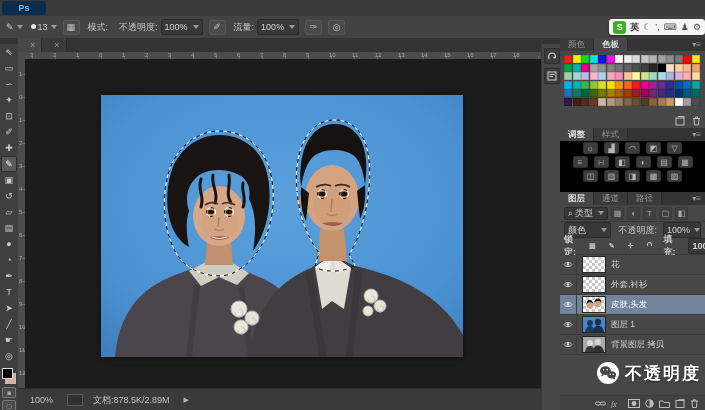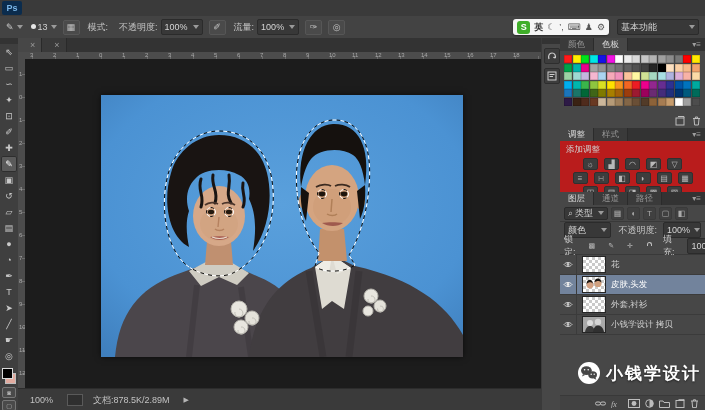--- a/index.html
+++ b/index.html
@@ -1,19 +1,19 @@
 <!DOCTYPE html>
 <html><head>
 <meta charset="utf-8">
 <style>
   html,body{margin:0;padding:0;background:#474747;font-family:"Liberation Sans",sans-serif;-webkit-font-smoothing:antialiased;}
   #app{position:relative;width:705px;height:410px;overflow:hidden;background:#474747;color:#cfcfcf;font-size:9px;}
   
   #menubar{position:absolute;left:0;top:0;width:705px;height:16px;background:#3a3a3a;border-bottom:1px solid #2a2a2a;display:flex;align-items:center;}
-  .ps-logo{width:20px;height:14px;margin:1px 4px 1px 2px;background:#0b2c4d;color:#7ab6e8;font-weight:bold;font-size:9px;display:flex;align-items:center;justify-content:center;border-radius:2px;}
+  .ps-logo{width:44px;height:14px;margin:1px 4px 1px 2px;background:#0b2c4d;color:#7ab6e8;font-weight:bold;font-size:9px;display:flex;align-items:center;justify-content:center;border-radius:2px;}
   #menu-items{display:flex;}
   .mitem{padding:0 8px;line-height:15px;color:#d2d2d2;cursor:default;font-size:9px;}
   
   #optionsbar{position:absolute;left:0;top:16px;width:705px;height:22px;background:#434343;border-bottom:1px solid #303030;display:flex;align-items:center;}
   .opt-label{color:#c4c4c4;margin:0 3px 0 8px;white-space:nowrap;}
   .dropdown{background:#383838;border:1px solid #2b2b2b;border-radius:2px;height:14px;display:flex;align-items:center;justify-content:space-between;padding:0 3px;color:#d6d6d6;}
   .dropdown .caret{width:0;height:0;border-left:3px solid transparent;border-right:3px solid transparent;border-top:4px solid #9a9a9a;margin-left:4px;}
   .dd-mode{width:92px;}
   .dd-small{width:34px;}
   .toolchip{display:flex;align-items:center;margin-left:6px;color:#cfcfcf;}
@@ -55,36 +55,36 @@
   .status-box{width:14px;height:10px;border:1px solid #5a5a5a;margin:0 10px 0 14px;background:#2f2f2f;}
   .status-arrow{margin-left:14px;color:#b5b5b5;font-size:7px;}
   
   #dockstrip{position:absolute;left:541px;top:38px;width:19px;height:372px;background:#474747;border-left:1px solid #3a3a3a;}
   .dock-head{height:6px;background:#333;}
   .dock-btn{width:14px;height:14px;margin:4px auto 0;background:#3d3d3d;border:1px solid #2e2e2e;border-radius:2px;display:flex;align-items:center;justify-content:center;color:#cfcfcf;}
   
   #rightcol{position:absolute;left:560px;top:38px;width:145px;height:372px;background:#424242;}
   .ptabs{height:13px;background:#333;display:flex;align-items:stretch;position:relative;}
   .ptab{padding:0 8px;display:flex;align-items:center;color:#969696;font-size:8.5px;background:#3a3a3a;border-right:1px solid #2b2b2b;}
-  .ptab.active{background:#474747;color:#dedede;}
+  .ptab.active{background:#474747;color:#dedede;font-weight:bold;}
   .pmenu{margin-left:auto;color:#9e9e9e;font-size:8px;display:flex;align-items:center;padding-right:4px;}
   #p-swatches{height:90px;background:#474747;position:relative;}
   #swatchgrid{display:grid;grid-template-columns:repeat(16,8px);grid-auto-rows:8px;gap:0.5px;padding:4px 0 0 4px;}
   .sw{width:8px;height:8px;box-shadow:inset 0 0 0 0.5px rgba(0,0,0,.25);}
   .pfoot{position:absolute;right:4px;bottom:2px;display:flex;gap:6px;align-items:center;}
-  #p-adjust{height:64px;background:#b91c1c;}
+  #p-adjust{height:64px;background:#000000;}
   .adj-label{padding:3px 0 1px 6px;color:#cfcfcf;font-size:8.5px;}
   .arow{display:flex;justify-content:center;gap:6px;padding:1px 0;}
   .adj{width:13px;height:10px;display:flex;align-items:center;justify-content:center;color:#b9b9b9;font-size:8px;background:#3d3d3d;border:1px solid #303030;border-radius:2px;}
   #p-layers{height:218px;background:#474747;position:relative;display:flex;flex-direction:column;}
   .lfilter{height:14px;display:flex;align-items:center;padding:1px 4px;gap:3px;border-bottom:1px solid #393939;}
   .searchbox{display:flex;align-items:center;background:#383838;border:1px solid #2b2b2b;border-radius:2px;height:11px;padding:0 3px;color:#cfcfcf;gap:2px;}
   .fic{width:11px;height:11px;display:flex;align-items:center;justify-content:center;color:#aaa;font-size:8px;border:1px solid #3a3a3a;border-radius:2px;background:#404040;}
   .lblend{height:14px;display:flex;align-items:center;padding:1px 4px;gap:3px;}
-  .llock{height:14px;display:flex;align-items:center;padding:1px 4px;gap:13px;border-bottom:1px solid #393939;}
+  .llock{height:14px;display:flex;align-items:center;padding:1px 4px;gap:13px;border-bottom:1px solid #393939;font-weight:bold;}
   .lockic{width:9px;height:9px;display:flex;align-items:center;justify-content:center;color:#bbb;font-size:7px;}
   .lockpad{position:relative;width:7px;height:5px;background:#c0c0c0;border-radius:1px;margin-top:4px;}
   .lockpad:before{content:"";position:absolute;left:1px;top:-4px;width:3px;height:3px;border:1px solid #c0c0c0;border-bottom:none;border-radius:3px 3px 0 0;}
   #layerlist{flex:0 0 auto;}
   .lrow{height:19px;display:flex;align-items:center;border-bottom:1px solid #3b3b3b;background:#474747;}
   .lrow.selected{background:#72839c;}
   .lrow.selected .lname{color:#fff;}
   .leye{width:16px;height:100%;display:flex;align-items:center;justify-content:center;border-right:1px solid #3b3b3b;}
   .lthumb{width:22px;height:15px;margin:0 5px;border:1px solid #262626;flex:0 0 auto;}
   .checker{background-color:#fff;background-image:linear-gradient(45deg,#cacaca 26%,transparent 26%,transparent 74%,#cacaca 74%),linear-gradient(45deg,#cacaca 26%,transparent 26%,transparent 74%,#cacaca 74%);background-size:6px 6px;background-position:0 0,3px 3px;}
@@ -129,24 +129,20 @@
     <span class="obar-icon">✑</span>
     <span class="obar-icon">◎</span>
     <div id="ime">
       <span class="ime-logo">S</span>
       <span class="ime-item">英</span>
       <span class="ime-ic">☾</span>
       <span class="ime-ic">’,</span>
       <span class="ime-ic">⌨</span>
       <span class="ime-ic">♟</span>
       <span class="ime-ic">⚙</span>
-    </div>
-    <div class="dropdown dd-workspace">
-      <span>基本功能</span>
-        <span class="caret"></span>
     </div>
   </div>
 
   <div id="toolbar">
     <div class="tb-head"></div>
     <div id="tools">
         <div class="tool">⇖</div>
         <div class="tool">▭</div>
         <div class="tool">∽</div>
         <div class="tool">✦</div>
@@ -444,21 +440,20 @@
           </svg>
       </div>
     </section>
 
     <section class="panel" id="p-adjust">
       <div class="ptabs">
         <span class="ptab active">调整</span>
         <span class="ptab">样式</span>
         <span class="pmenu">▾≡</span>
       </div>
-      <div class="adj-label">添加调整</div>
       <div id="adjicons">
           <div class="arow">
             <span class="adj">☼</span>
             <span class="adj">▟</span>
             <span class="adj">◠</span>
             <span class="adj">◩</span>
             <span class="adj">▽</span>
           </div>
           <div class="arow">
             <span class="adj">≡</span>
@@ -525,20 +520,30 @@
         <div class="lrow">
           <span class="leye">
               <svg width="10" height="7" viewBox="0 0 10 7">
                 <path d="M1,3.5 C3,0.8 7,0.8 9,3.5 C7,6.2 3,6.2 1,3.5 Z" fill="none" stroke="#c7c7c7"></path>
                 <circle cx="5" cy="3.5" r="1.4" fill="#c7c7c7"></circle>
               </svg>
             </span>
           <span class="lthumb checker"></span>
           <span class="lname">花</span>
         </div>
+        <div class="lrow">
+          <span class="leye">
+              <svg width="10" height="7" viewBox="0 0 10 7">
+                <path d="M1,3.5 C3,0.8 7,0.8 9,3.5 C7,6.2 3,6.2 1,3.5 Z" fill="none" stroke="#c7c7c7"></path>
+                <circle cx="5" cy="3.5" r="1.4" fill="#c7c7c7"></circle>
+              </svg>
+            </span>
+          <span class="lthumb checker"></span>
+          <span class="lname">外套,衬衫</span>
+        </div>
         <div class="lrow selected">
           <span class="leye">
               <svg width="10" height="7" viewBox="0 0 10 7">
                 <path d="M1,3.5 C3,0.8 7,0.8 9,3.5 C7,6.2 3,6.2 1,3.5 Z" fill="none" stroke="#eee"></path>
                 <circle cx="5" cy="3.5" r="1.4" fill="#eee"></circle>
               </svg>
             </span>
           <span class="lthumb checker"><svg width="22" height="15" viewBox="0 0 22 15">
                 <circle cx="7" cy="8" r="3.4" fill="#d3a183"></circle>
                 <path d="M3.6,7 C3.4,3.6 6,2.4 7.6,3 C9.4,3.6 10,5.4 9.6,6.6 C8.6,4.8 5.4,4.8 3.6,7Z" fill="#1a1410"></path>
@@ -547,37 +552,42 @@
               </svg></span>
           <span class="lname">皮肤,头发</span>
         </div>
         <div class="lrow">
           <span class="leye">
               <svg width="10" height="7" viewBox="0 0 10 7">
                 <path d="M1,3.5 C3,0.8 7,0.8 9,3.5 C7,6.2 3,6.2 1,3.5 Z" fill="none" stroke="#c7c7c7"></path>
                 <circle cx="5" cy="3.5" r="1.4" fill="#c7c7c7"></circle>
               </svg>
             </span>
-          <span class="lthumb checker"></span>
-          <span class="lname">外套,衬衫</span>
+          <span class="lthumb" style="background:#4d86c8;"><svg width="22" height="15" viewBox="0 0 22 15">
+                <circle cx="7" cy="6" r="3" fill="#1d3a5f"></circle>
+                <path d="M2,15 C3,10 5,9 7,9 C9,9 11,10 12,15 Z" fill="#1d3a5f"></path>
+                <circle cx="15" cy="5" r="3.2" fill="#16314f"></circle>
+                <path d="M10,15 C11,9.6 13,8.6 15,8.6 C17,8.6 20,10 21,15 Z" fill="#16314f"></path>
+              </svg></span>
+          <span class="lname">图层 1</span>
         </div>
         <div class="lrow">
           <span class="leye">
               <svg width="10" height="7" viewBox="0 0 10 7">
                 <path d="M1,3.5 C3,0.8 7,0.8 9,3.5 C7,6.2 3,6.2 1,3.5 Z" fill="none" stroke="#c7c7c7"></path>
                 <circle cx="5" cy="3.5" r="1.4" fill="#c7c7c7"></circle>
               </svg>
             </span>
           <span class="lthumb" style="background:#a9a9a9;"><svg width="22" height="15" viewBox="0 0 22 15">
                 <circle cx="7" cy="6" r="3" fill="#dcdcdc"></circle>
                 <path d="M2,15 C3,10 5,9 7,9 C9,9 11,10 12,15 Z" fill="#3a3a3a"></path>
                 <circle cx="15" cy="5" r="3.2" fill="#d4d4d4"></circle>
                 <path d="M10,15 C11,9.6 13,8.6 15,8.6 C17,8.6 20,10 21,15 Z" fill="#303030"></path>
               </svg></span>
-          <span class="lname">小钱学设计 拷贝</span>
+          <span class="lname">背景图层 拷贝</span>
         </div>
       </div>
 
       <div class="lfoot">
         <svg width="11" height="9" viewBox="0 0 11 9">
             <rect x="0.5" y="3" width="5" height="3" rx="1.5" fill="none" stroke="#bdbdbd"></rect>
             <rect x="5.5" y="3" width="5" height="3" rx="1.5" fill="none" stroke="#bdbdbd"></rect>
           </svg>
         <svg width="12" height="9" viewBox="0 0 12 9">
             <text x="0" y="8" font-size="8" fill="#bdbdbd" font-style="italic" font-family="Liberation Serif,serif">fx</text>
@@ -609,16 +619,16 @@
       <circle cx="12" cy="12" r="11" fill="#fff"></circle>
       <ellipse cx="9.4" cy="9.6" rx="5.4" ry="4.4" fill="#474747"></ellipse>
       <path d="M6,13 L5,15.5 L8,14 Z" fill="#474747"></path>
       <circle cx="7.6" cy="8.8" r="0.8" fill="#fff"></circle>
         <circle cx="11.2" cy="8.8" r="0.8" fill="#fff"></circle>
       <ellipse cx="15.6" cy="13.8" rx="4.4" ry="3.6" fill="#474747"></ellipse>
       <path d="M18.4,16.6 L19.4,18.8 L16.6,17.6 Z" fill="#474747"></path>
       <circle cx="14.2" cy="13.2" r="0.7" fill="#fff"></circle>
         <circle cx="17.2" cy="13.2" r="0.7" fill="#fff"></circle>
     </svg>
-    <span class="wtext">小钱学设计</span>
+    <span class="wtext">不透明度</span>
   </div>
 
 </div>
 
 </body></html>

